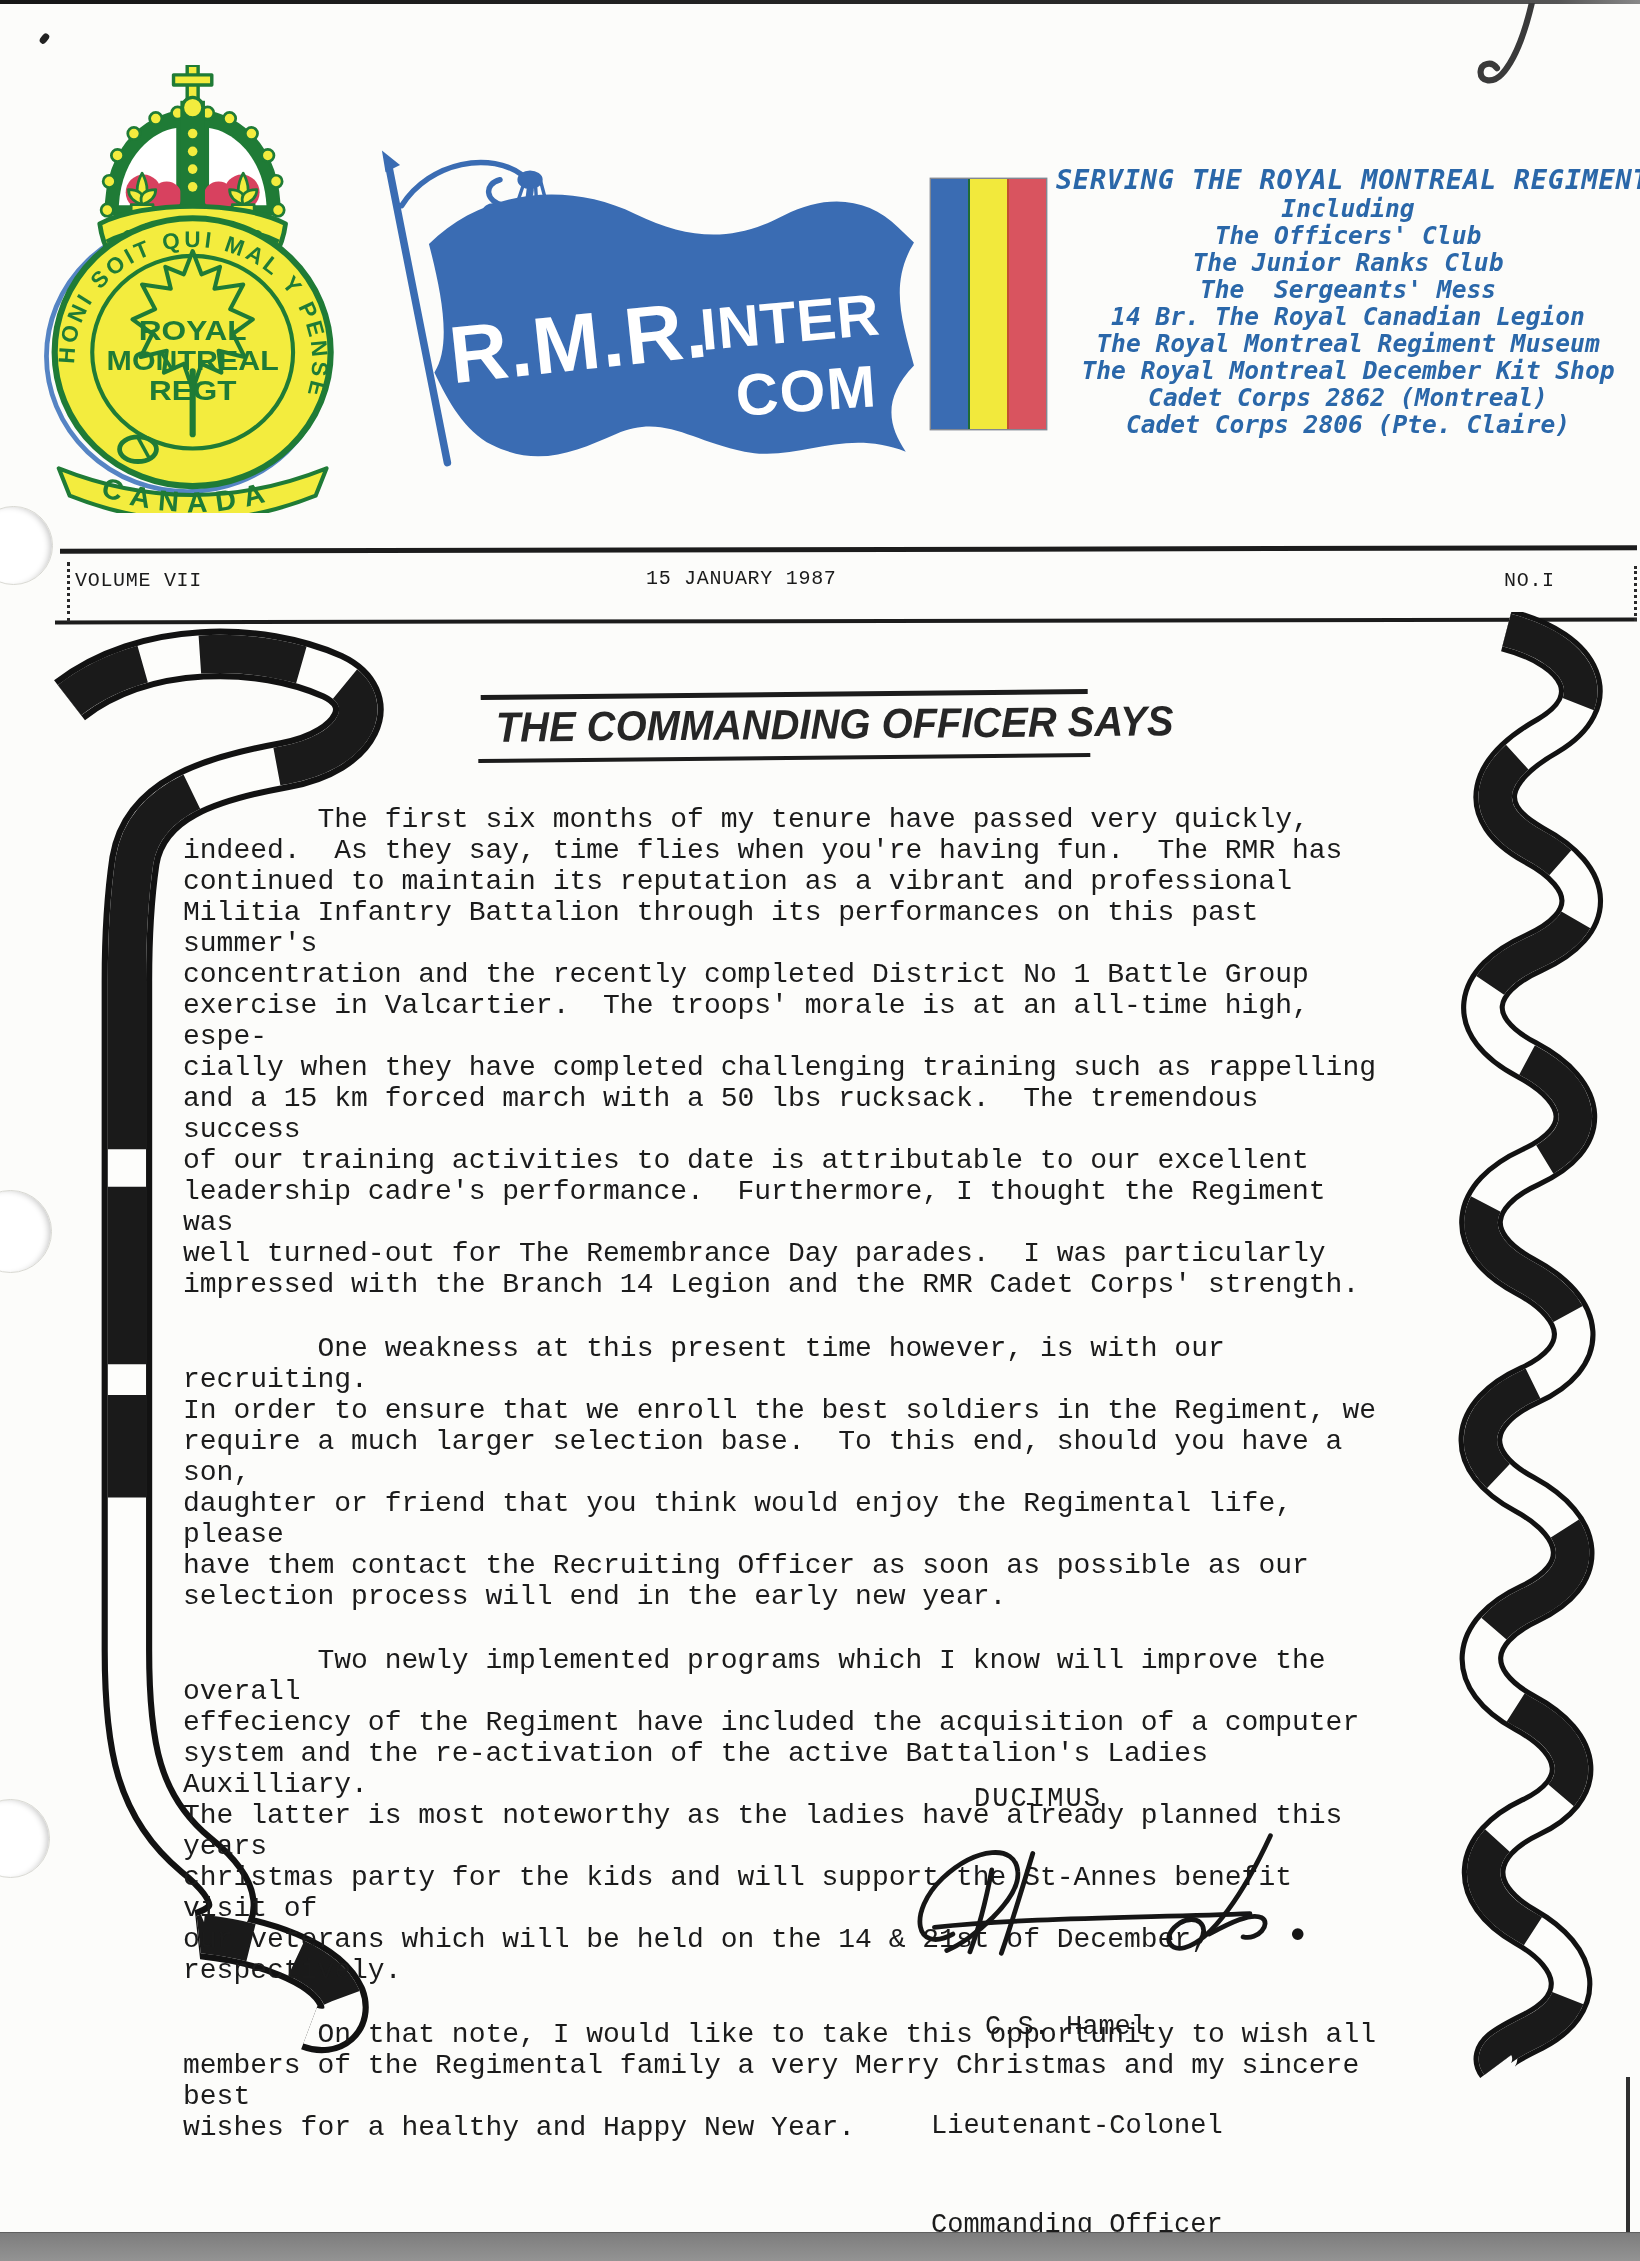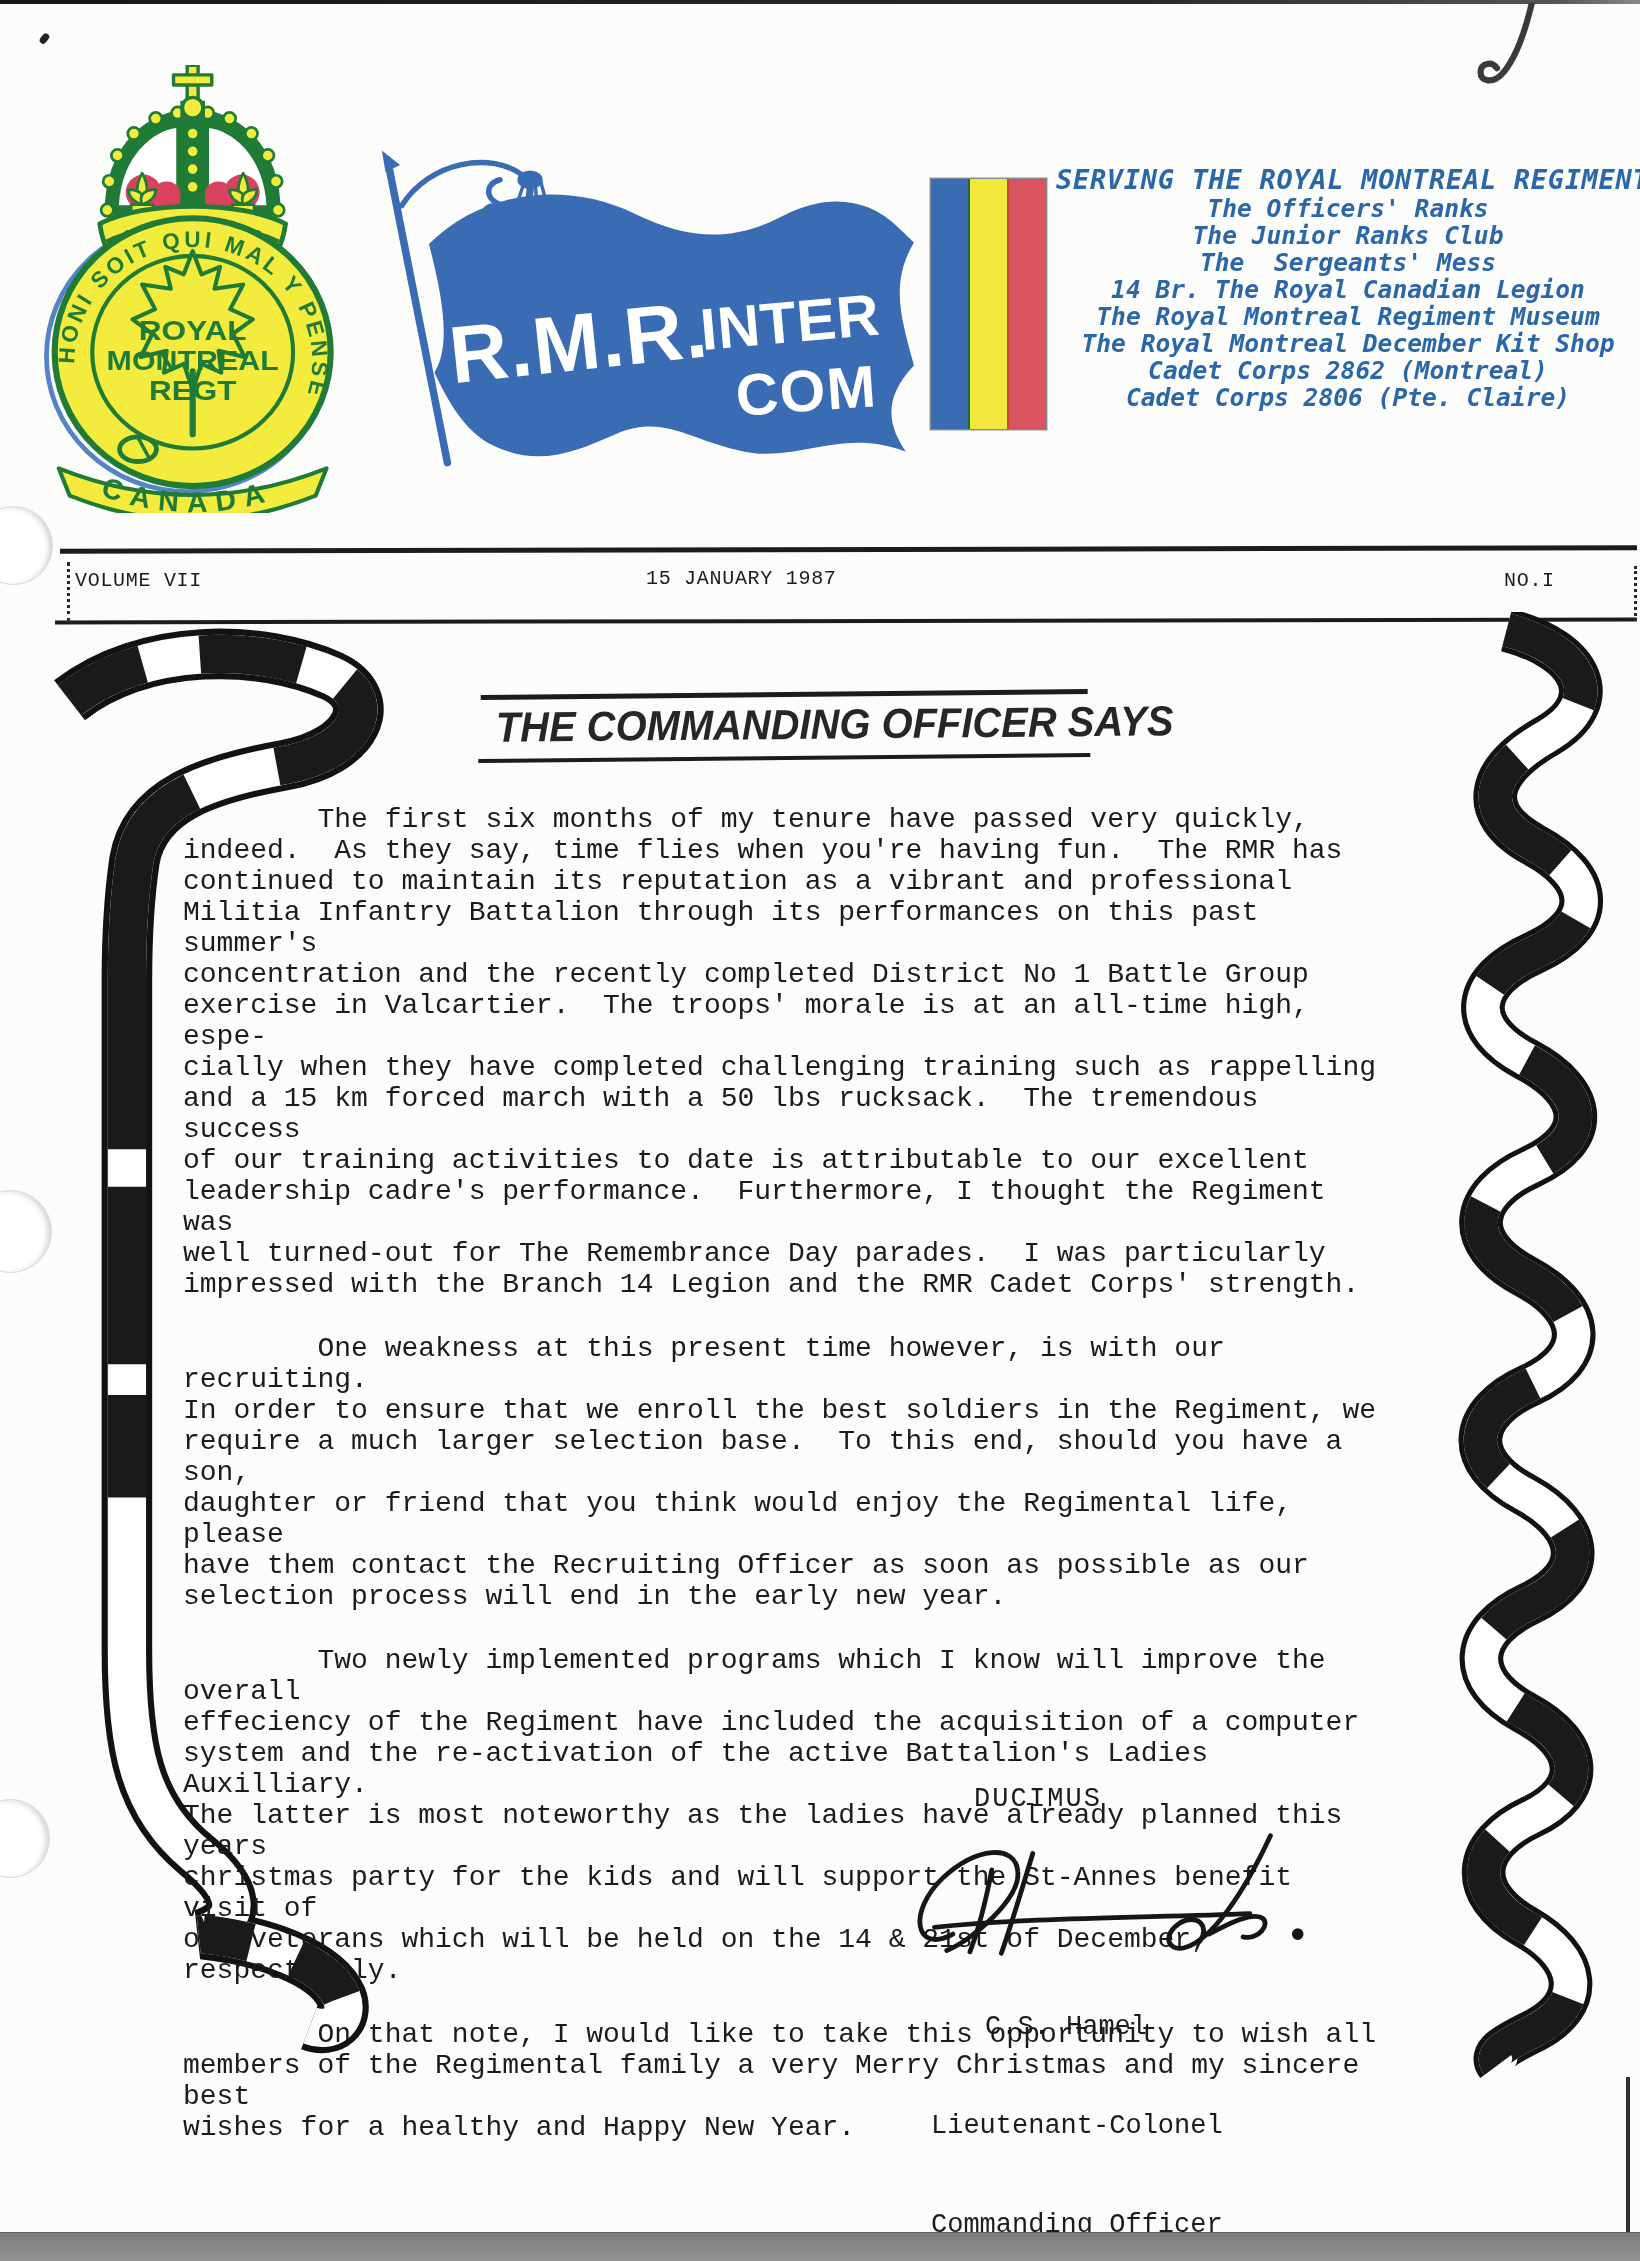--- a/index.html
+++ b/index.html
@@ -192,21 +192,22 @@
   </svg>
 
   <div id="tricolor" class="abs">
     <div class="b"></div>
     <div class="y"></div>
     <div class="r"></div>
   </div>
 
   <div id="serving" class="abs">
     <div class="head">SERVING THE ROYAL MONTREAL REGIMENT</div>
-    <div class="ln">The Officers' Ranks</div>
+    <div class="ln">Including</div>
+    <div class="ln">The Officers' Club</div>
     <div class="ln">The Junior Ranks Club</div>
     <div class="ln">The  Sergeants' Mess</div>
     <div class="ln">14 Br. The Royal Canadian Legion</div>
     <div class="ln">The Royal Montreal Regiment Museum</div>
     <div class="ln">The Royal Montreal December Kit Shop</div>
     <div class="ln">Cadet Corps 2862 (Montreal)</div>
     <div class="ln">Cadet Corps 2806 (Pte. Claire)</div>
   </div>
 
   <div id="rule-top" class="rule abs"></div>

